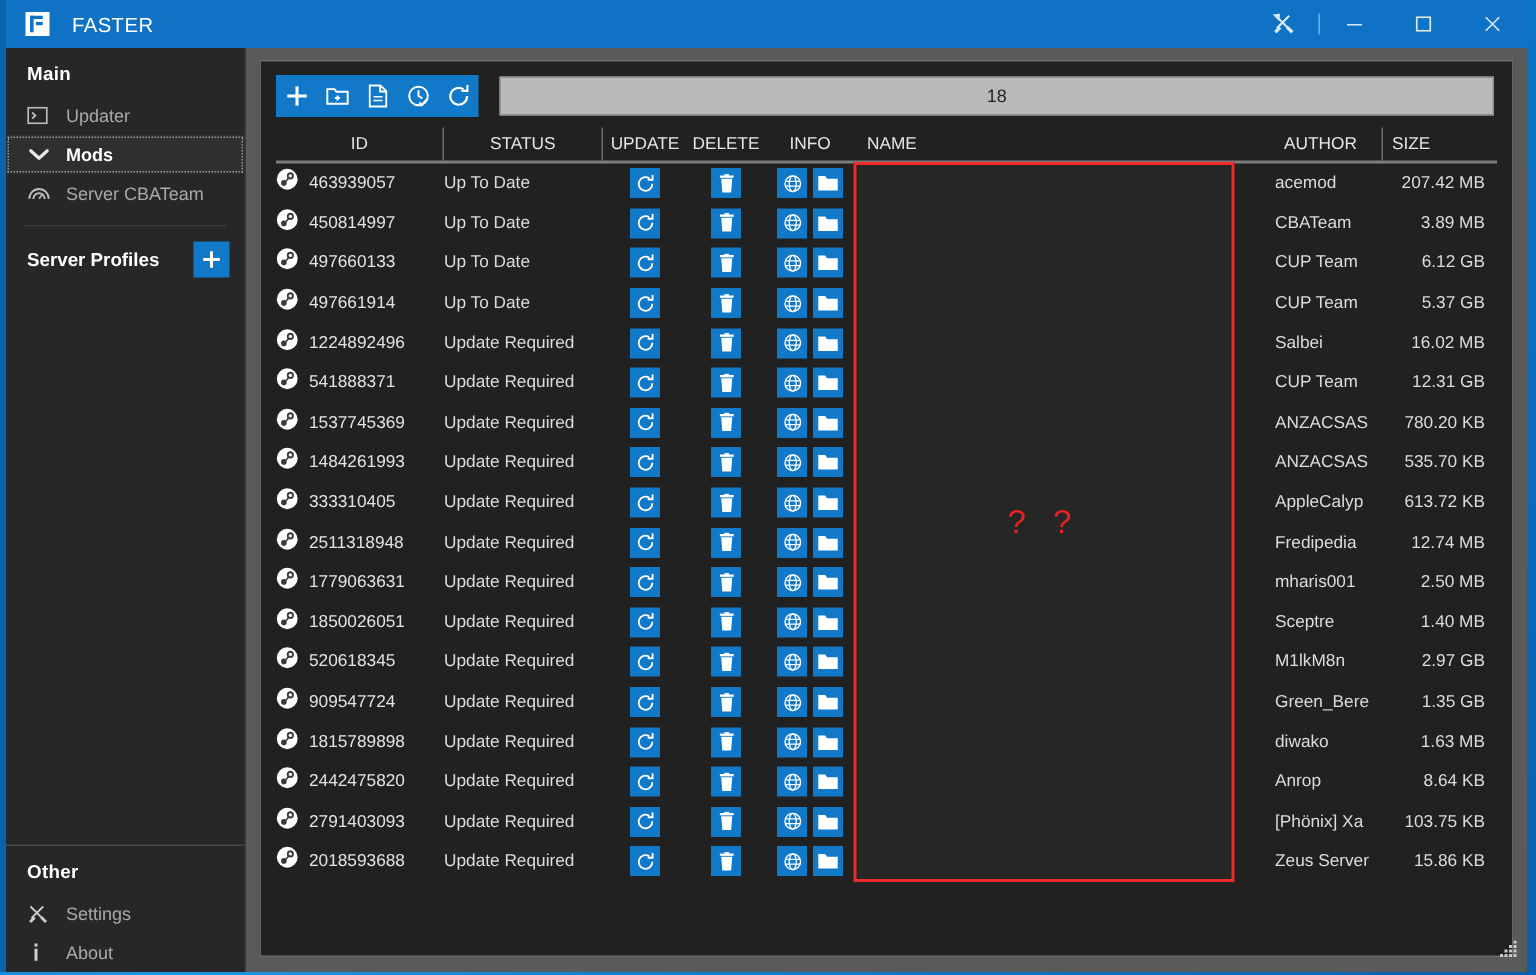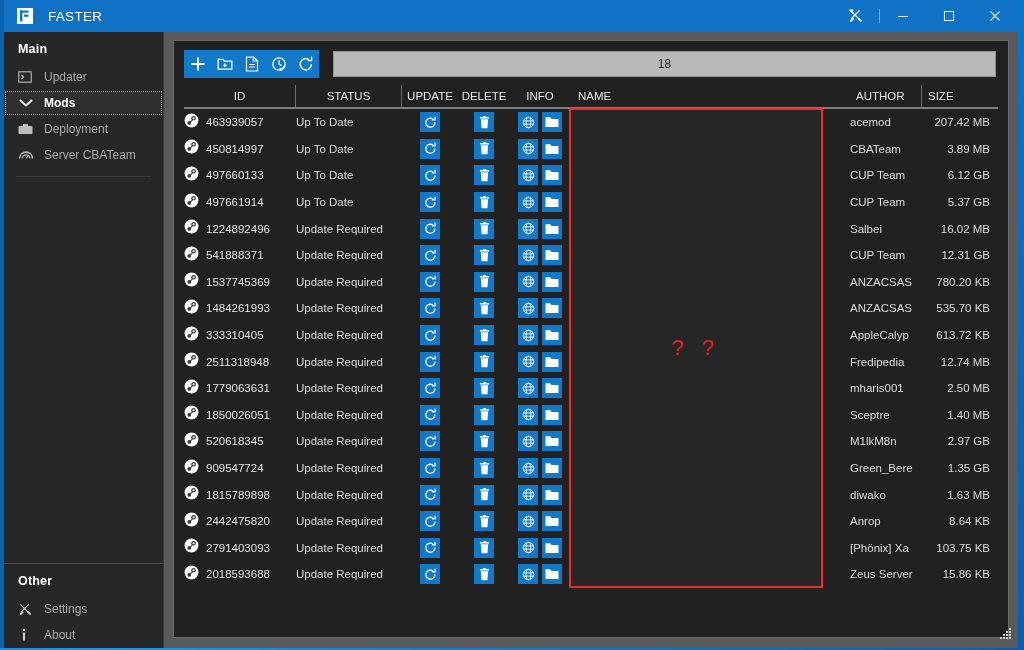--- a/index.html
+++ b/index.html
@@ -201,43 +201,43 @@
 
       <div class="side-item active">
         <span class="side-ico">
           <svg width="16" height="12" viewBox="0 0 16 12" fill="none" stroke="#e8e8e8" stroke-width="2.1" stroke-linecap="round" stroke-linejoin="round">
             <path d="M2.5 3.5 L8 8.5 L13.5 3.5"></path>
           </svg>
         </span>
         <span>Mods</span>
       </div>
 
-      <div class="side-item">
-        <span class="side-ico">
-          <svg width="15" height="12" viewBox="0 0 15 12" fill="#bdbdbd">
-            <rect x="0.5" y="3" width="14" height="8" rx="0.8"></rect>
-            <rect x="5" y="1" width="5" height="2" rx="0.6"></rect>
-          </svg>
-        </span>
-        <span>Deployment</span>
-      </div>
 
       <div class="side-item">
         <span class="side-ico">
           <svg width="16" height="12" viewBox="0 0 16 12" fill="none" stroke="#bdbdbd" stroke-width="1.3">
             <path d="M1.5 9.5 A6.5 6.5 0 0 1 14.5 9.5"></path>
             <path d="M4.2 9.6 A3.8 3.8 0 0 1 11.8 9.6"></path>
             <path d="M8 9.5 L10.6 6.2" stroke-width="1.1"></path>
           </svg>
         </span>
         <span>Server CBATeam</span>
       </div>
 
       <div class="side-divider"></div>
 
+      <div class="profiles-row">
+        <div class="lbl">Server Profiles</div>
+        <div class="plus-btn">
+          <svg width="14" height="14" viewBox="0 0 14 14">
+              <rect x="6" y="1.5" width="2" height="11" fill="#fff"></rect>
+              <rect x="1.5" y="6" width="11" height="2" fill="#fff"></rect>
+            </svg>
+        </div>
+      </div>
 
       <div class="side-spacer"></div>
 
       <div class="other-wrap">
         <div class="side-head">Other</div>
 
         <div class="side-item">
           <span class="side-ico">
             <svg width="15" height="15" viewBox="0 0 16 16" fill="none" stroke="#cfcfcf" stroke-width="1.3">
               <path d="M2.5 2.5 L11 11 M11.5 2.5 L3.2 10.8"></path>

